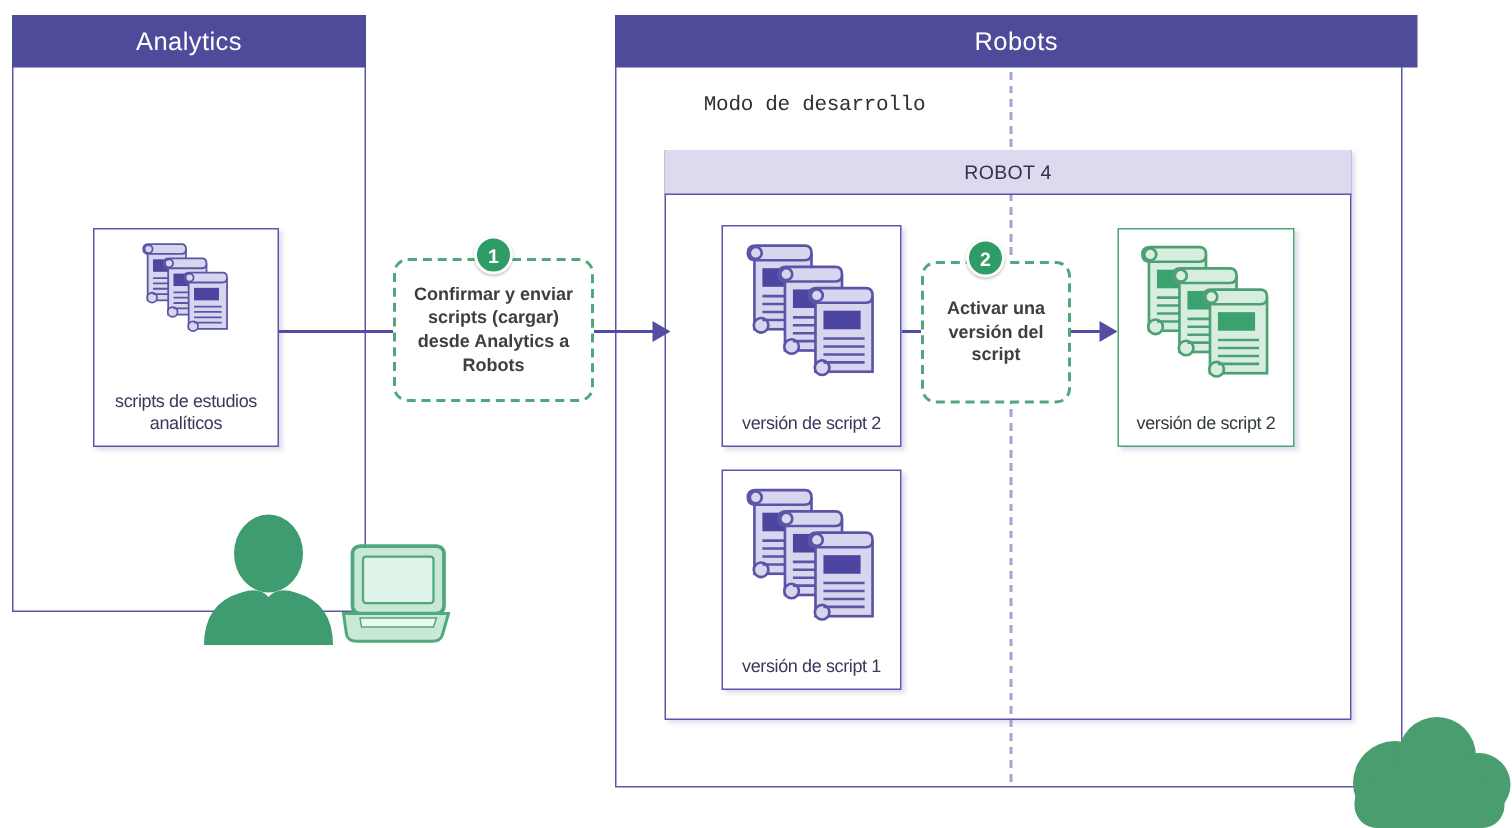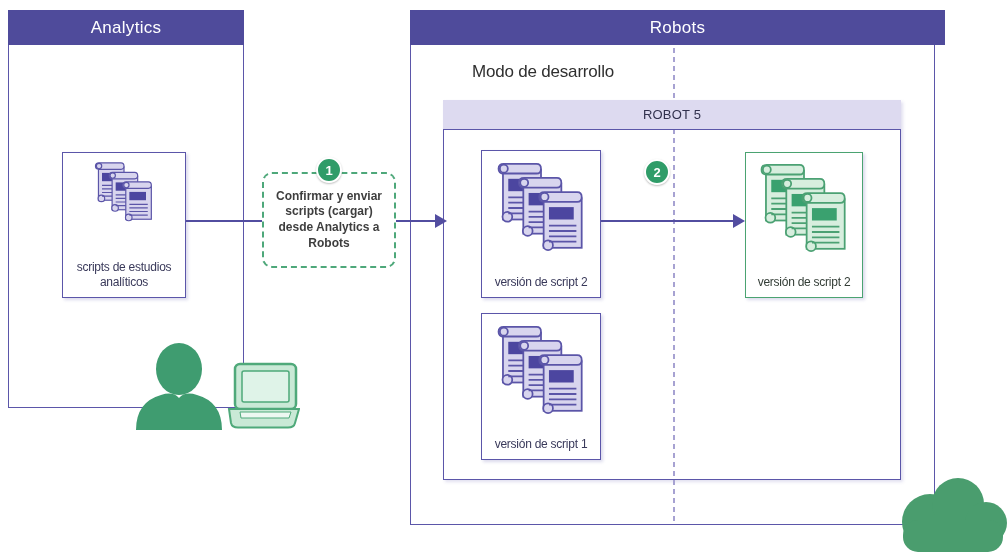--- a/index.html
+++ b/index.html
@@ -9,21 +9,21 @@
   }
   .abs{position:absolute;}
 
   
   .sys-box{border:1.5px solid #5B56A9;background:#fff;box-sizing:border-box;}
   .sys-header{
     background:#4F4B9B;color:#fff;display:flex;align-items:center;justify-content:center;
     font-size:17px;letter-spacing:.3px;box-sizing:border-box;
   }
   .col-label{
-    color:#2F2F2F;font-size:17px;text-align:center;letter-spacing:-.2px;
+    color:#2F2F2F;font-size:14px;text-align:center;letter-spacing:-.2px;font-family:Liberation Mono, monospace;
   }
 
   
   .robot-box{border:1px solid #5B56A9;background:#fff;box-sizing:border-box;
     box-shadow:2px 2px 3px rgba(90,85,170,.18);}
   .robot-header{
     background:#DDDAF0;border-bottom:1px solid #5B56A9;color:#32324E;
     display:flex;align-items:center;justify-content:center;font-size:13px;letter-spacing:.2px;
     box-sizing:border-box;
   }
@@ -122,40 +122,43 @@
     <span>Robots</span>
   </div>
 
   <div class="abs col-label" style="left:412px;top:62px;width:262px;">Modo de desarrollo</div>
 
   <div class="abs robot-box" style="left:443px;top:100px;width:458px;height:380px;"></div>
 
   <div class="abs dashed-divider" style="left:673px;top:48px;height:477px;"></div>
 
   <div class="abs robot-header z3" style="left:443px;top:100px;width:458px;height:30px;">
-    <span>ROBOT 5</span>
+    <span>ROBOT 4</span>
   </div>
 
   <div class="abs script-card purple z3" style="left:481px;top:150px;width:120px;height:148px;">
     <svg class="scroll-cluster purple" width="92" height="94" viewBox="0 0 104 106" style="margin-top:10px;">
       <use href="#scroll-stack-sym"></use>
     </svg>
     <div class="card-label">versión de script 2</div>
   </div>
 
   <div class="abs script-card purple z3" style="left:481px;top:313px;width:120px;height:147px;">
     <svg class="scroll-cluster purple" width="92" height="94" viewBox="0 0 104 106" style="margin-top:10px;">
       <use href="#scroll-stack-sym"></use>
     </svg>
     <div class="card-label">versión de script 1</div>
   </div>
 
   <div class="abs arrow-line" style="left:601px;top:220px;width:133px;"></div>
   <div class="abs arrow-head" style="left:733px;top:214px;"></div>
 
+  <div class="abs step-box z4" style="left:614px;top:174px;width:100px;height:95px;">
+    <div class="step-label">Activar una versión del script</div>
+  </div>
   <div class="abs badge" style="left:644px;top:159px;">2</div>
 
   <div class="abs script-card green z3" style="left:745px;top:152px;width:118px;height:146px;">
     <svg class="scroll-cluster green" width="92" height="94" viewBox="0 0 104 106" style="margin-top:9px;">
       <use href="#scroll-stack-sym"></use>
     </svg>
     <div class="card-label">versión de script 2</div>
   </div>
 
   <svg class="abs z5" style="left:128px;top:342px;" width="172" height="88" viewBox="0 0 172 88">

